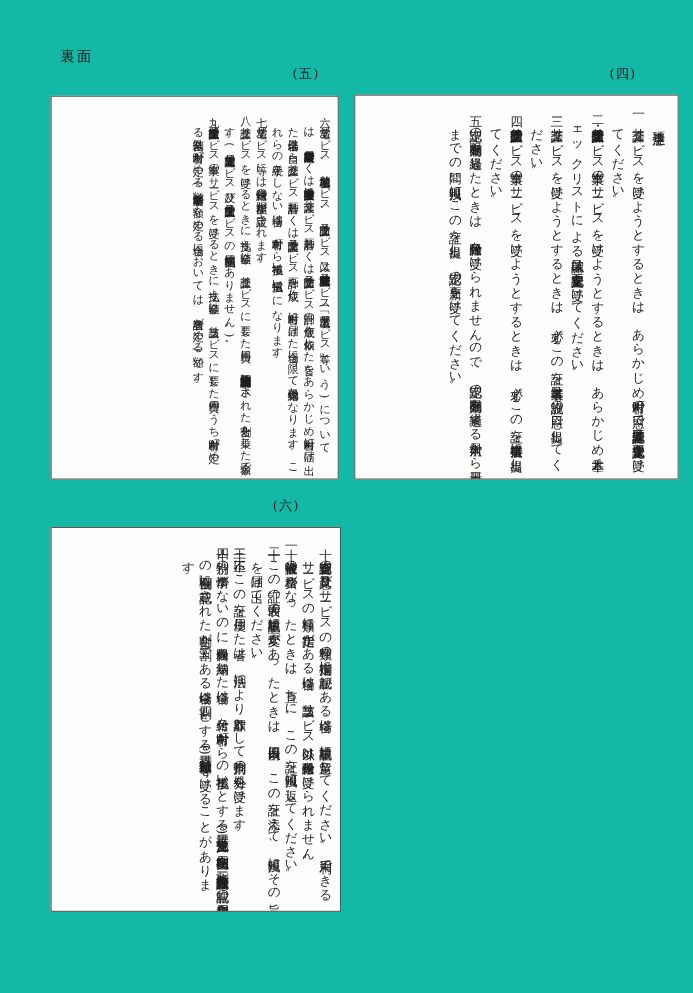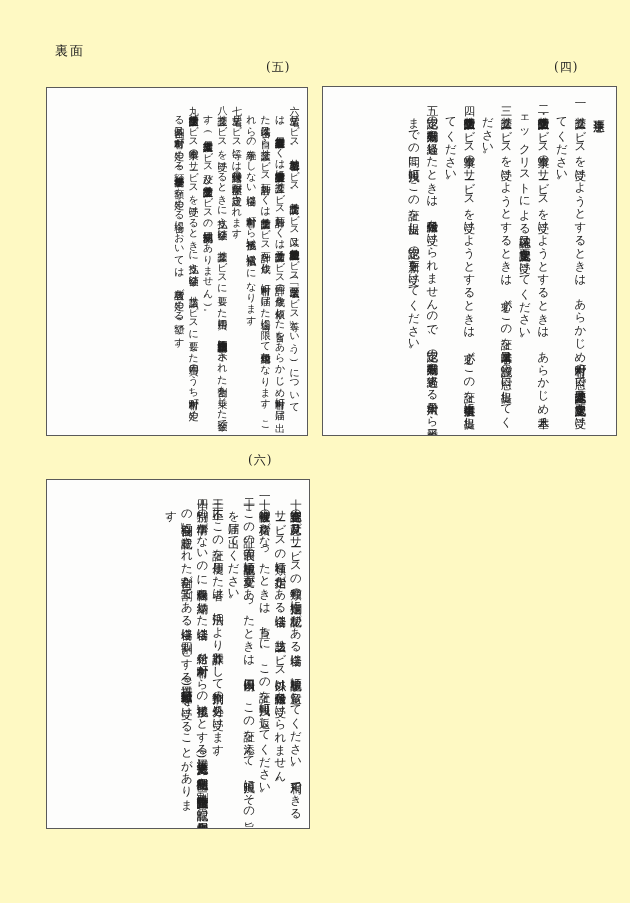--- a/index.html
+++ b/index.html
@@ -4,21 +4,21 @@
 <style>
   html,body{margin:0;padding:0;}
   body{
     width:630px;height:903px;
     background:#f6f6f4;
     font-family:"DejaVu Serif","Liberation Serif",serif;
     color:#1f1f1f;
   }
   .page{
     position:relative;width:630px;height:903px;
-    background:#fef9c3;overflow:hidden;
+    background:#14b8a6;overflow:hidden;
   }
   .corner-label{
     position:absolute;left:55px;top:42px;
     font-size:13px;letter-spacing:2px;
   }
   .page-label{
     position:absolute;font-size:12px;letter-spacing:1px;
   }
   #label-5{left:266px;top:59px;}
   #label-4{left:554px;top:59px;}

